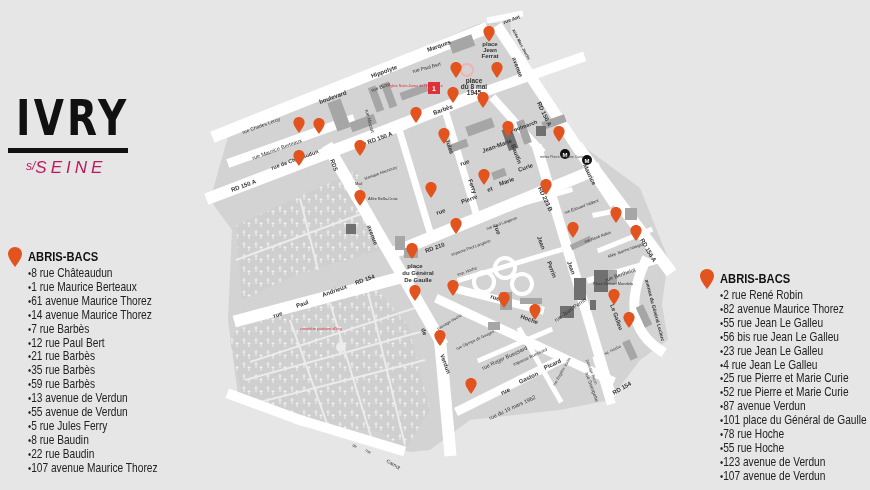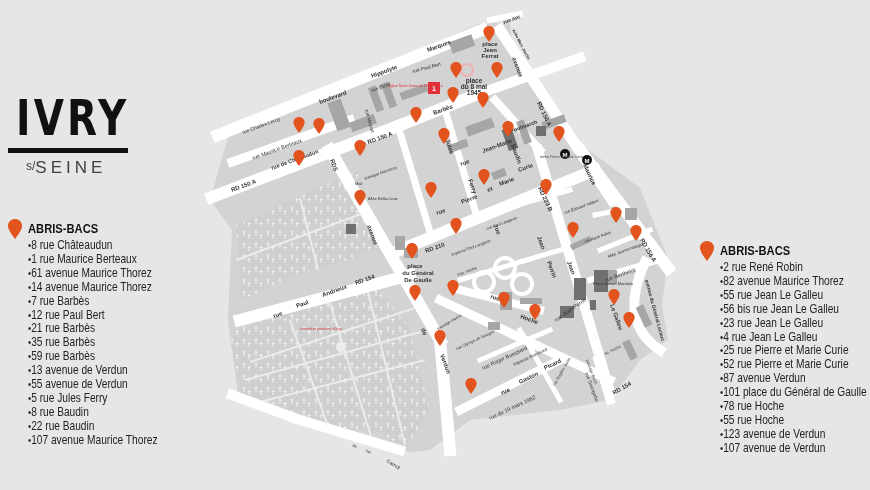--- a/index.html
+++ b/index.html
@@ -14,25 +14,26 @@
   }
   .brand-ivry {
     font-family: "DejaVu Sans", sans-serif;
     font-weight: bold; font-size: 50px; line-height: 50px;
     letter-spacing: 4px; color: #111;
     transform: scaleX(0.78); transform-origin: left center;
     margin-left: 8px;
   }
   .brand-bar { height: 5px; background: #111; margin-top: 5px; width: 120px; }
   .brand-seine {
-    font-size: 17px; letter-spacing: 4px; color: #404040; margin-top: 5px;
+    font-size: 17px; letter-spacing: 4px; color: #be185d; margin-top: 5px;
     margin-left: 18px;
+    font-style: italic;
   }
   .brand-seine .sup { font-size: 12px; letter-spacing: 0; vertical-align: 3px; }
-  .legend { position: absolute; color: #222; }
+  .legend { position: absolute; color: #222; margin-top: 28px; }
   .legend-left { left: 8px; top: 221px; }
   .legend-right { left: 700px; top: 243px; }
   .legend-head { display: flex; align-items: flex-start; }
   .legend-pin { width: 14px; height: 20px; margin-right: 6px; margin-top: -2px; }
   .legend-title {
     font-weight: bold; font-size: 13px; letter-spacing: 0px; color: #111;
     transform: scaleX(0.86); transform-origin: left center;
   }
   .legend-list { list-style: none; margin: 0; padding: 0 0 0 20px; }
   .legend-list li {

